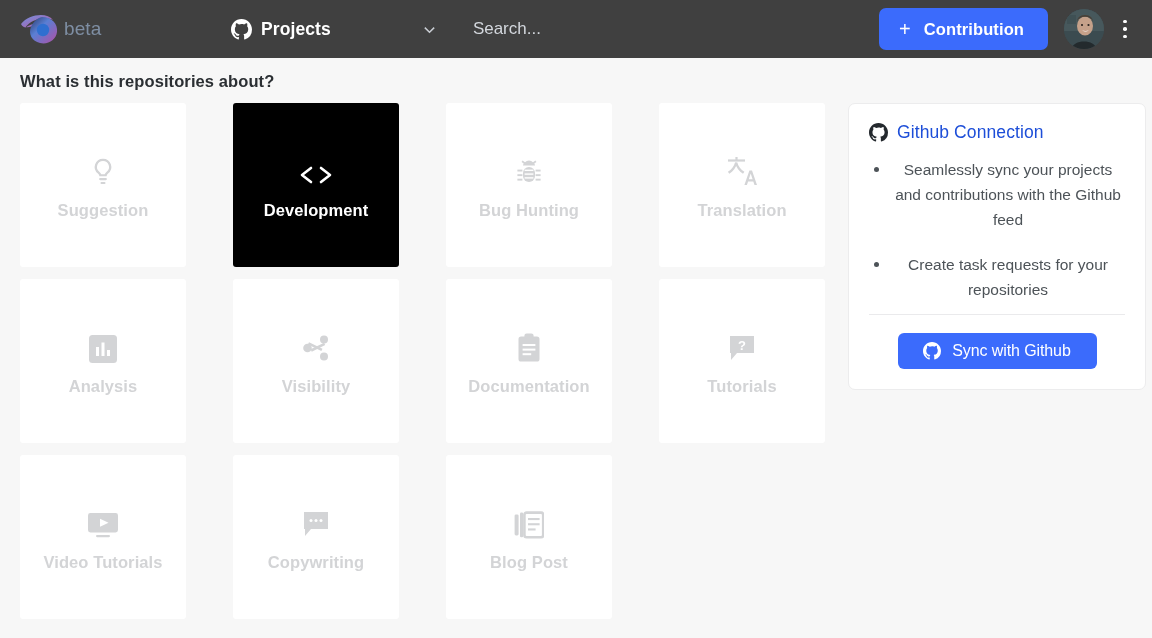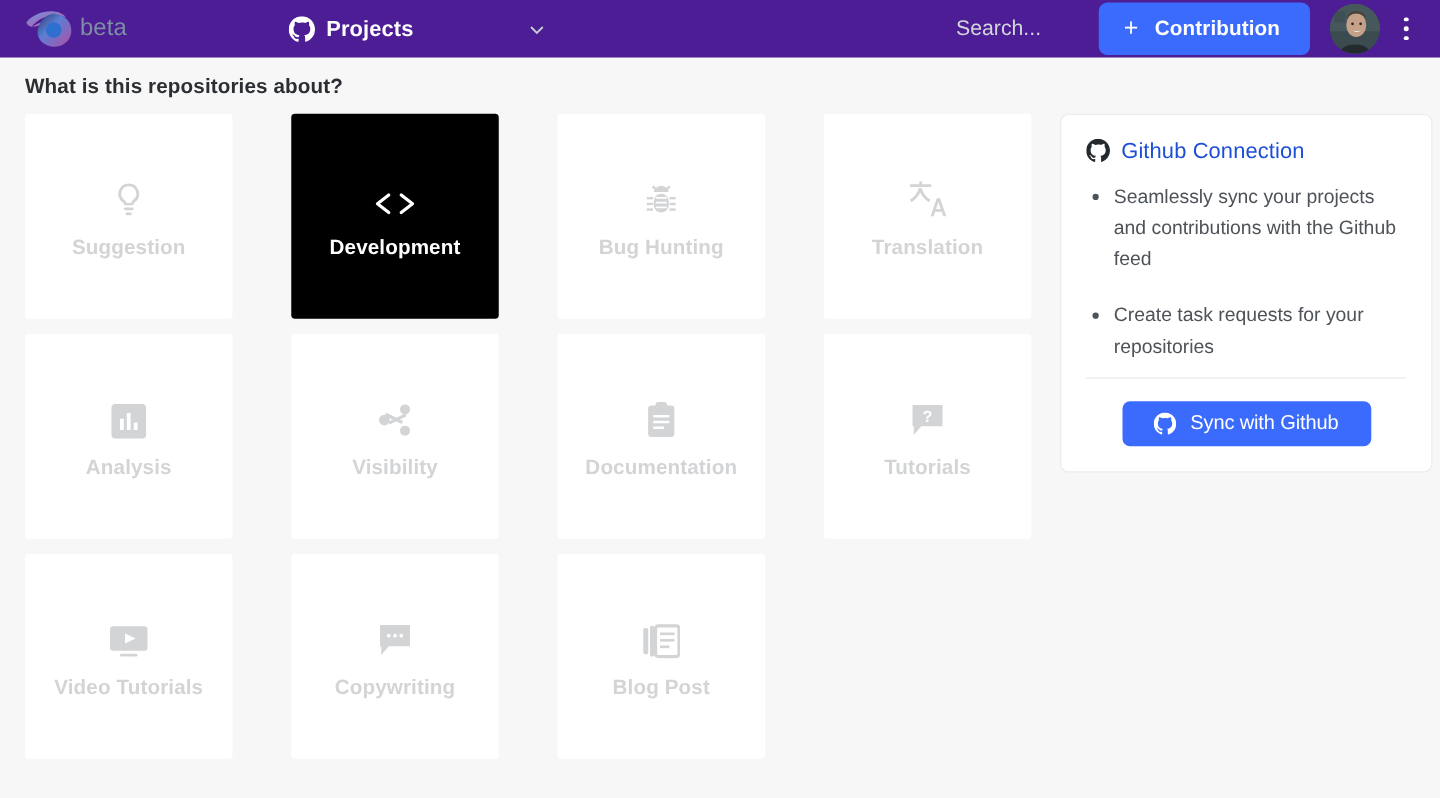--- a/index.html
+++ b/index.html
@@ -13,22 +13,22 @@
   body {
     font-family: "Liberation Sans", sans-serif;
     background: #f7f7f7;
     color: #2b2f33;
     -webkit-font-smoothing: antialiased;
   }
 
   
   .topbar {
     position: relative;
-    height: 46px;
-    background: #4c1d95;
+    height: 58px;
+    background: #404040;
     display: flex;
     align-items: center;
     padding: 0 14px 0 16px;
   }
 
   .brand {
     display: flex;
     align-items: center;
     gap: 2px;
     width: 200px;
@@ -71,21 +71,20 @@
   }
   .search-input {
     background: transparent;
     border: none;
     outline: none;
     color: #e9ecef;
     font-size: 17px;
     font-family: "Liberation Sans", sans-serif;
     width: 360px;
     padding: 4px 0;
-    text-align: right;
   }
   .search-input::placeholder { color: #d3d7dd; opacity: 1; }
 
   .btn-contribution {
     display: flex;
     align-items: center;
     gap: 13px;
     background: #3b6bfc;
     color: #ffffff;
     border: none;
@@ -205,21 +204,21 @@
     align-items: center;
     gap: 9px;
     margin-bottom: 14px;
   }
   .panel-head svg { width: 19px; height: 19px; fill: #24292e; display: block; }
   .panel-title {
     font-size: 17.5px;
     color: #1d4ed8;
     letter-spacing: .1px;
   }
-  .panel-list { list-style: none; margin: 8px 0 0 4px; padding: 0; }
+  .panel-list { list-style: none; margin: 8px 0 0 4px; padding: 0; text-align: center; }
   .panel-list li {
     position: relative;
     padding-left: 18px;
     font-size: 15.5px;
     line-height: 25px;
     color: #4d5358;
     margin-bottom: 20px;
   }
   .panel-list li:last-child { margin-bottom: 10px; }
   .panel-list li::before {

